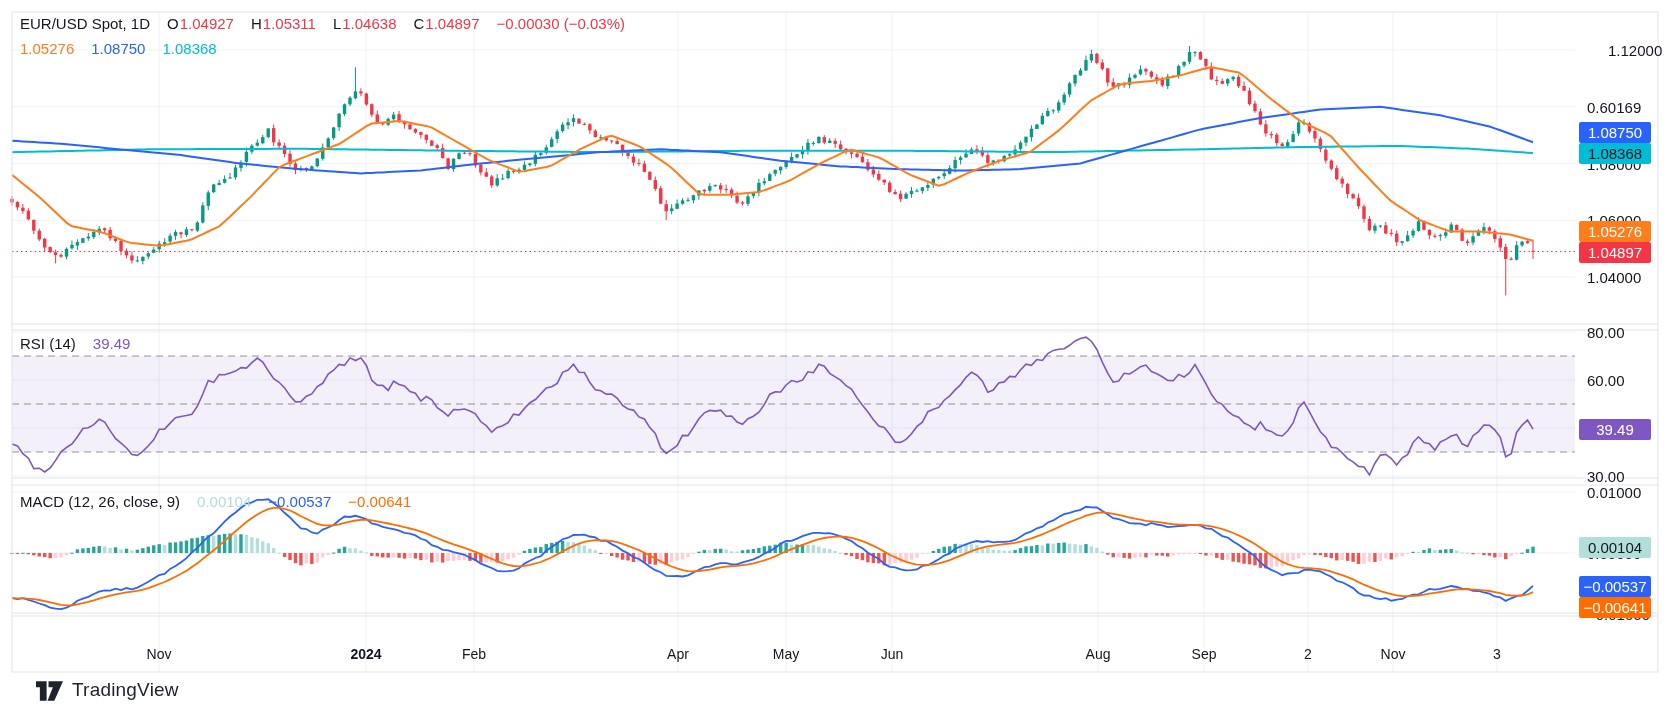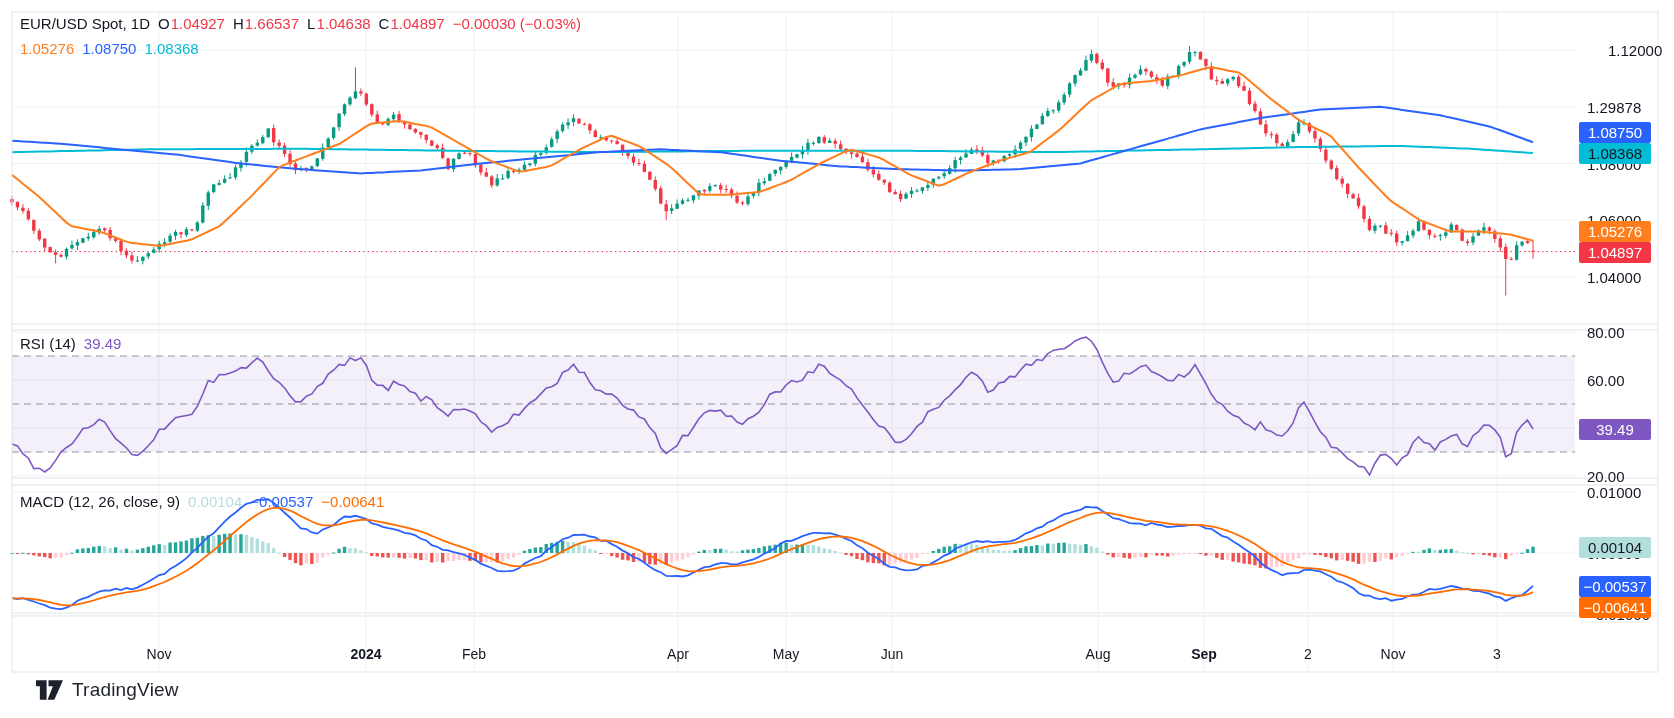--- a/index.html
+++ b/index.html
@@ -1,29 +1,29 @@
 <!DOCTYPE html>
 <html><head>
 <meta charset="utf-8">
 <style>
   html,body{margin:0;padding:0;background:#fff;}
   body{font-family:"Liberation Sans",sans-serif;color:#131722;-webkit-font-smoothing:antialiased;}
   .chart-root{position:relative;width:1674px;height:718px;background:#fff;overflow:hidden;}
   #plot{position:absolute;left:0;top:0;}
-  .legend{position:absolute;display:flex;align-items:baseline;gap:8px;font-size:15px;white-space:nowrap;z-index:5;}
+  .legend{position:absolute;display:flex;align-items:baseline;gap:17px;font-size:15px;white-space:nowrap;z-index:5;}
   .legend .t{color:#131722;}
   .legend .pair{display:inline-flex;gap:1px;}
   .legend .k{color:#131722;}
   .badge{position:absolute;left:0;width:72px;height:21px;border-radius:2px;font-size:15px;line-height:21px;
          text-align:center;z-index:6;}
   .tick{position:absolute;font-size:15px;transform:translateY(-50%);white-space:nowrap;z-index:3;color:#131722;}
   .tlabel{position:absolute;font-size:14px;transform:translateX(-50%);white-space:nowrap;color:#131722;z-index:3;}
   .tlabel.bold{font-weight:bold;}
   .axis-strip{position:absolute;z-index:2;}
-  .footer{position:absolute;left:36px;top:679px;display:flex;align-items:center;gap:9px;z-index:5;}
+  .footer{position:absolute;left:36px;top:679px;display:flex;align-items:flex-end;gap:9px;z-index:5;}
   .footer .logo-text{font-size:19px;font-weight:500;color:#1e222d;letter-spacing:0.2px;}
 </style>
 </head>
 <body>
 
 <div class="chart-root">
   <svg id="plot" width="1674" height="718">
       <line x1="159" y1="12" x2="159" y2="672" stroke="#EEF1F6" stroke-width="1"></line>
       <line x1="366" y1="12" x2="366" y2="672" stroke="#EEF1F6" stroke-width="1"></line>
       <line x1="474" y1="12" x2="474" y2="672" stroke="#EEF1F6" stroke-width="1"></line>
@@ -911,21 +911,21 @@
     </svg>
 
   <div class="legend" style="left:20px;top:15px;">
     <span class="t">EUR/USD Spot, 1D</span>
     <span class="pair">
         <span class="k">O</span>
         <span class="v" style="color: rgb(242, 54, 69);">1.04927</span>
       </span>
     <span class="pair">
         <span class="k">H</span>
-        <span class="v" style="color: rgb(242, 54, 69);">1.66537</span>
+        <span class="v" style="color: rgb(242, 54, 69);">1.05311</span>
       </span>
     <span class="pair">
         <span class="k">L</span>
         <span class="v" style="color: rgb(242, 54, 69);">1.04638</span>
       </span>
     <span class="pair">
         <span class="k">C</span>
         <span class="v" style="color: rgb(242, 54, 69);">1.04897</span>
       </span>
     <span style="color: rgb(242, 54, 69);">−0.00030 (−0.03%)</span>
@@ -943,48 +943,48 @@
 
   <div class="legend" style="left:20px;top:493px;text-align:right;">
     <span class="t">MACD (12, 26, close, 9)</span>
     <span style="color: rgb(178, 223, 219);">0.00104</span>
     <span style="color: rgb(41, 98, 255);">−0.00537</span>
     <span style="color: rgb(255, 109, 0);">−0.00641</span>
   </div>
 
   <div class="axis-strip" id="price-axis" style="left:1575px;top:12px;width:99px;height:604px;">
       <div class="tick" style="left: 12px; top: 38px; margin-left: 21px;">1.12000</div>
-      <div class="tick" style="left: 12px; top: 94.75px;">1.29878</div>
+      <div class="tick" style="left: 12px; top: 94.75px;">0.60169</div>
       <div class="tick" style="left: 12px; top: 151.5px;">1.08000</div>
       <div class="tick" style="left: 12px; top: 208.25px;">1.06000</div>
       <div class="tick" style="left: 12px; top: 265px;">1.04000</div>
       <div class="tick" style="left: 12px; top: 320px;">80.00</div>
       <div class="tick" style="left: 12px; top: 368px;">60.00</div>
-      <div class="tick" style="left: 12px; top: 464px;">20.00</div>
+      <div class="tick" style="left: 12px; top: 464px;">30.00</div>
       <div class="tick" style="left: 12px; top: 480px;">0.01000</div>
       <div class="tick" style="left: 12px; top: 541px;">0.00000</div>
       <div class="tick" style="left: 12px; top: 602px;">−0.01000</div>
       <div class="badge" style="left: 4px; top: 109.5px; background: rgb(41, 98, 255); color: rgb(255, 255, 255);">1.08750</div>
       <div class="badge" style="left: 4px; top: 130.5px; background: rgb(0, 188, 212); color: rgb(19, 23, 34);">1.08368</div>
       <div class="badge" style="left: 4px; top: 208.5px; background: rgb(255, 125, 26); color: rgb(255, 255, 255);">1.05276</div>
       <div class="badge" style="left: 4px; top: 229.5px; background: rgb(242, 54, 69); color: rgb(255, 255, 255);">1.04897</div>
       <div class="badge" style="left: 4px; top: 406.5px; background: rgb(126, 87, 194); color: rgb(255, 255, 255);">39.49</div>
       <div class="badge" style="left: 4px; top: 524.5px; background: rgb(178, 223, 219); color: rgb(19, 23, 34);">0.00104</div>
       <div class="badge" style="left: 4px; top: 563.5px; background: rgb(41, 98, 255); color: rgb(255, 255, 255);">−0.00537</div>
       <div class="badge" style="left: 4px; top: 584.5px; background: rgb(255, 109, 0); color: rgb(255, 255, 255);">−0.00641</div>
     </div>
   <div class="axis-strip" id="time-axis" style="left:12px;top:616px;width:1563px;height:44px;">
       <div class="tlabel" style="left: 147px; top: 30px;">Nov</div>
       <div class="tlabel bold" style="left: 354px; top: 30px;">2024</div>
       <div class="tlabel" style="left: 462px; top: 30px;">Feb</div>
       <div class="tlabel" style="left: 666px; top: 30px;">Apr</div>
       <div class="tlabel" style="left: 774px; top: 30px; text-align: right;">May</div>
       <div class="tlabel" style="left: 880px; top: 30px;">Jun</div>
       <div class="tlabel" style="left: 1086px; top: 30px;">Aug</div>
-      <div class="tlabel" style="left: 1192px; top: 30px; font-weight: bold;">Sep</div>
+      <div class="tlabel" style="left: 1192px; top: 30px;">Sep</div>
       <div class="tlabel" style="left: 1296px; top: 30px;">2</div>
       <div class="tlabel" style="left: 1381px; top: 30px;">Nov</div>
       <div class="tlabel" style="left: 1485px; top: 30px;">3</div>
     </div>
 
   <div class="footer">
     <svg width="27" height="20" viewBox="0 0 28 20">
       <path d="M0 0 H11 V20 H4 V6 H0 Z" fill="#1e222d"></path>
       <path d="M13 0 H28 L19 20 H12 L17.5 6 H13 Z" fill="#1e222d"></path>
     </svg>

